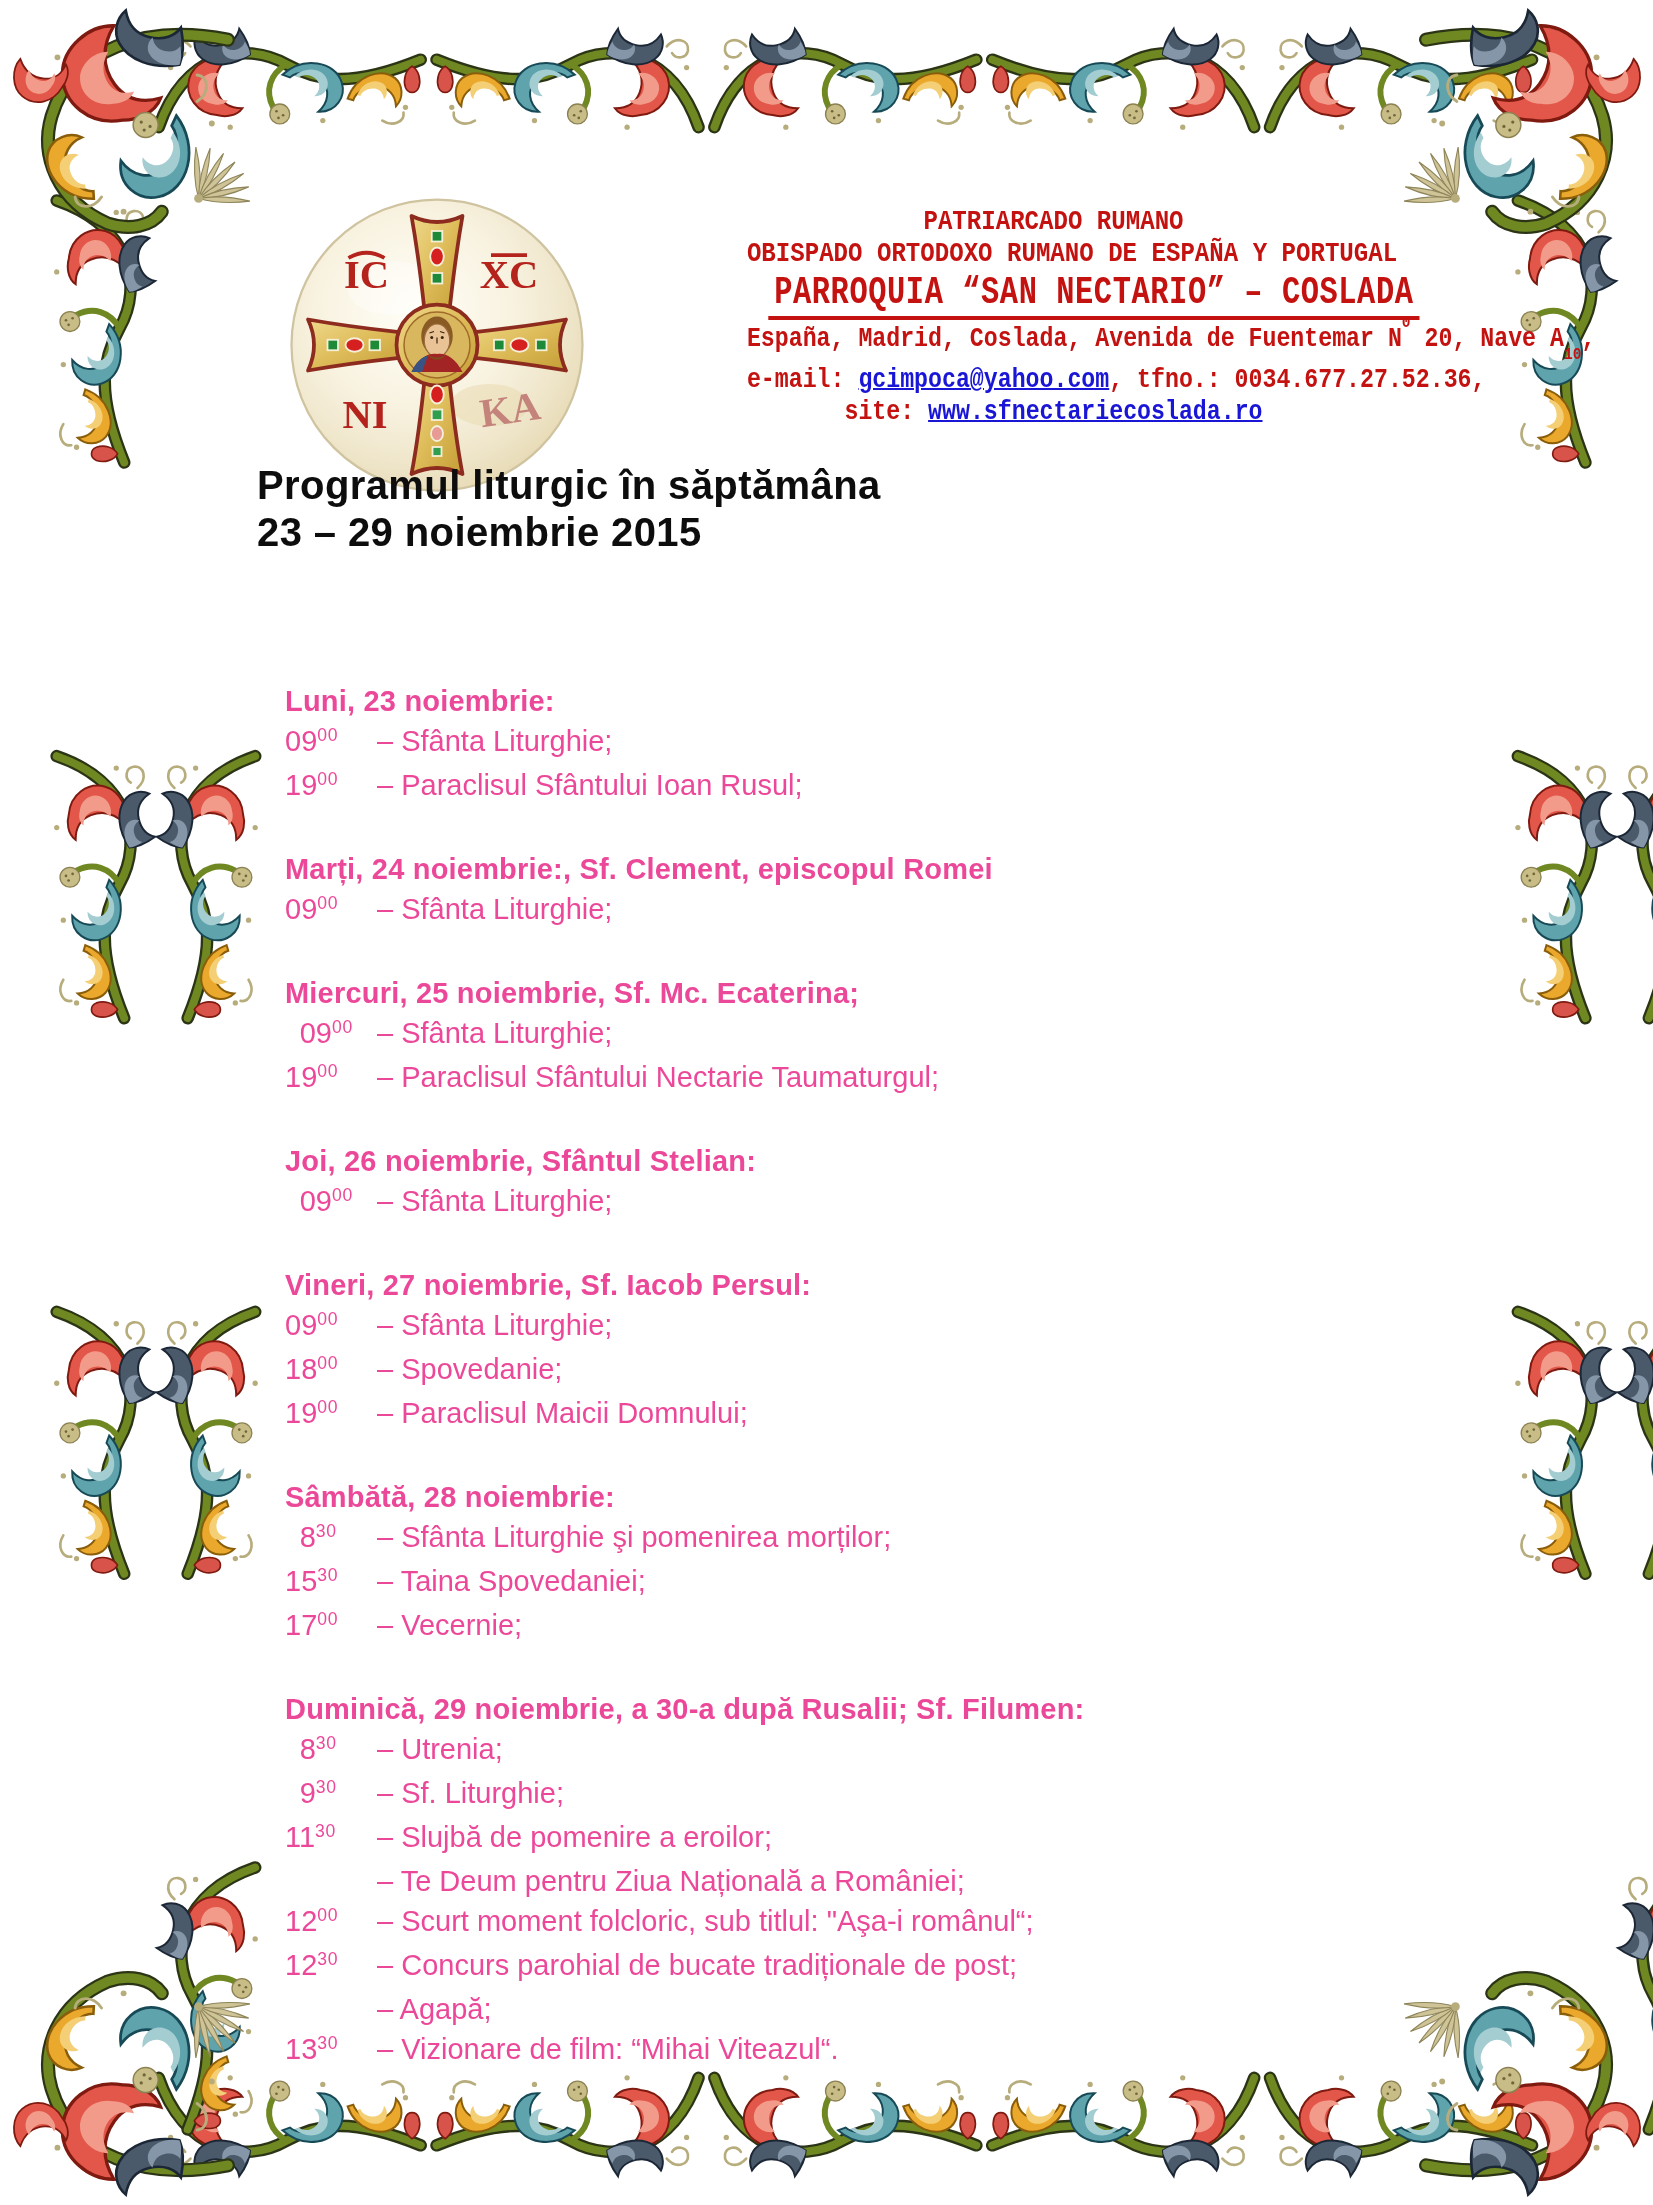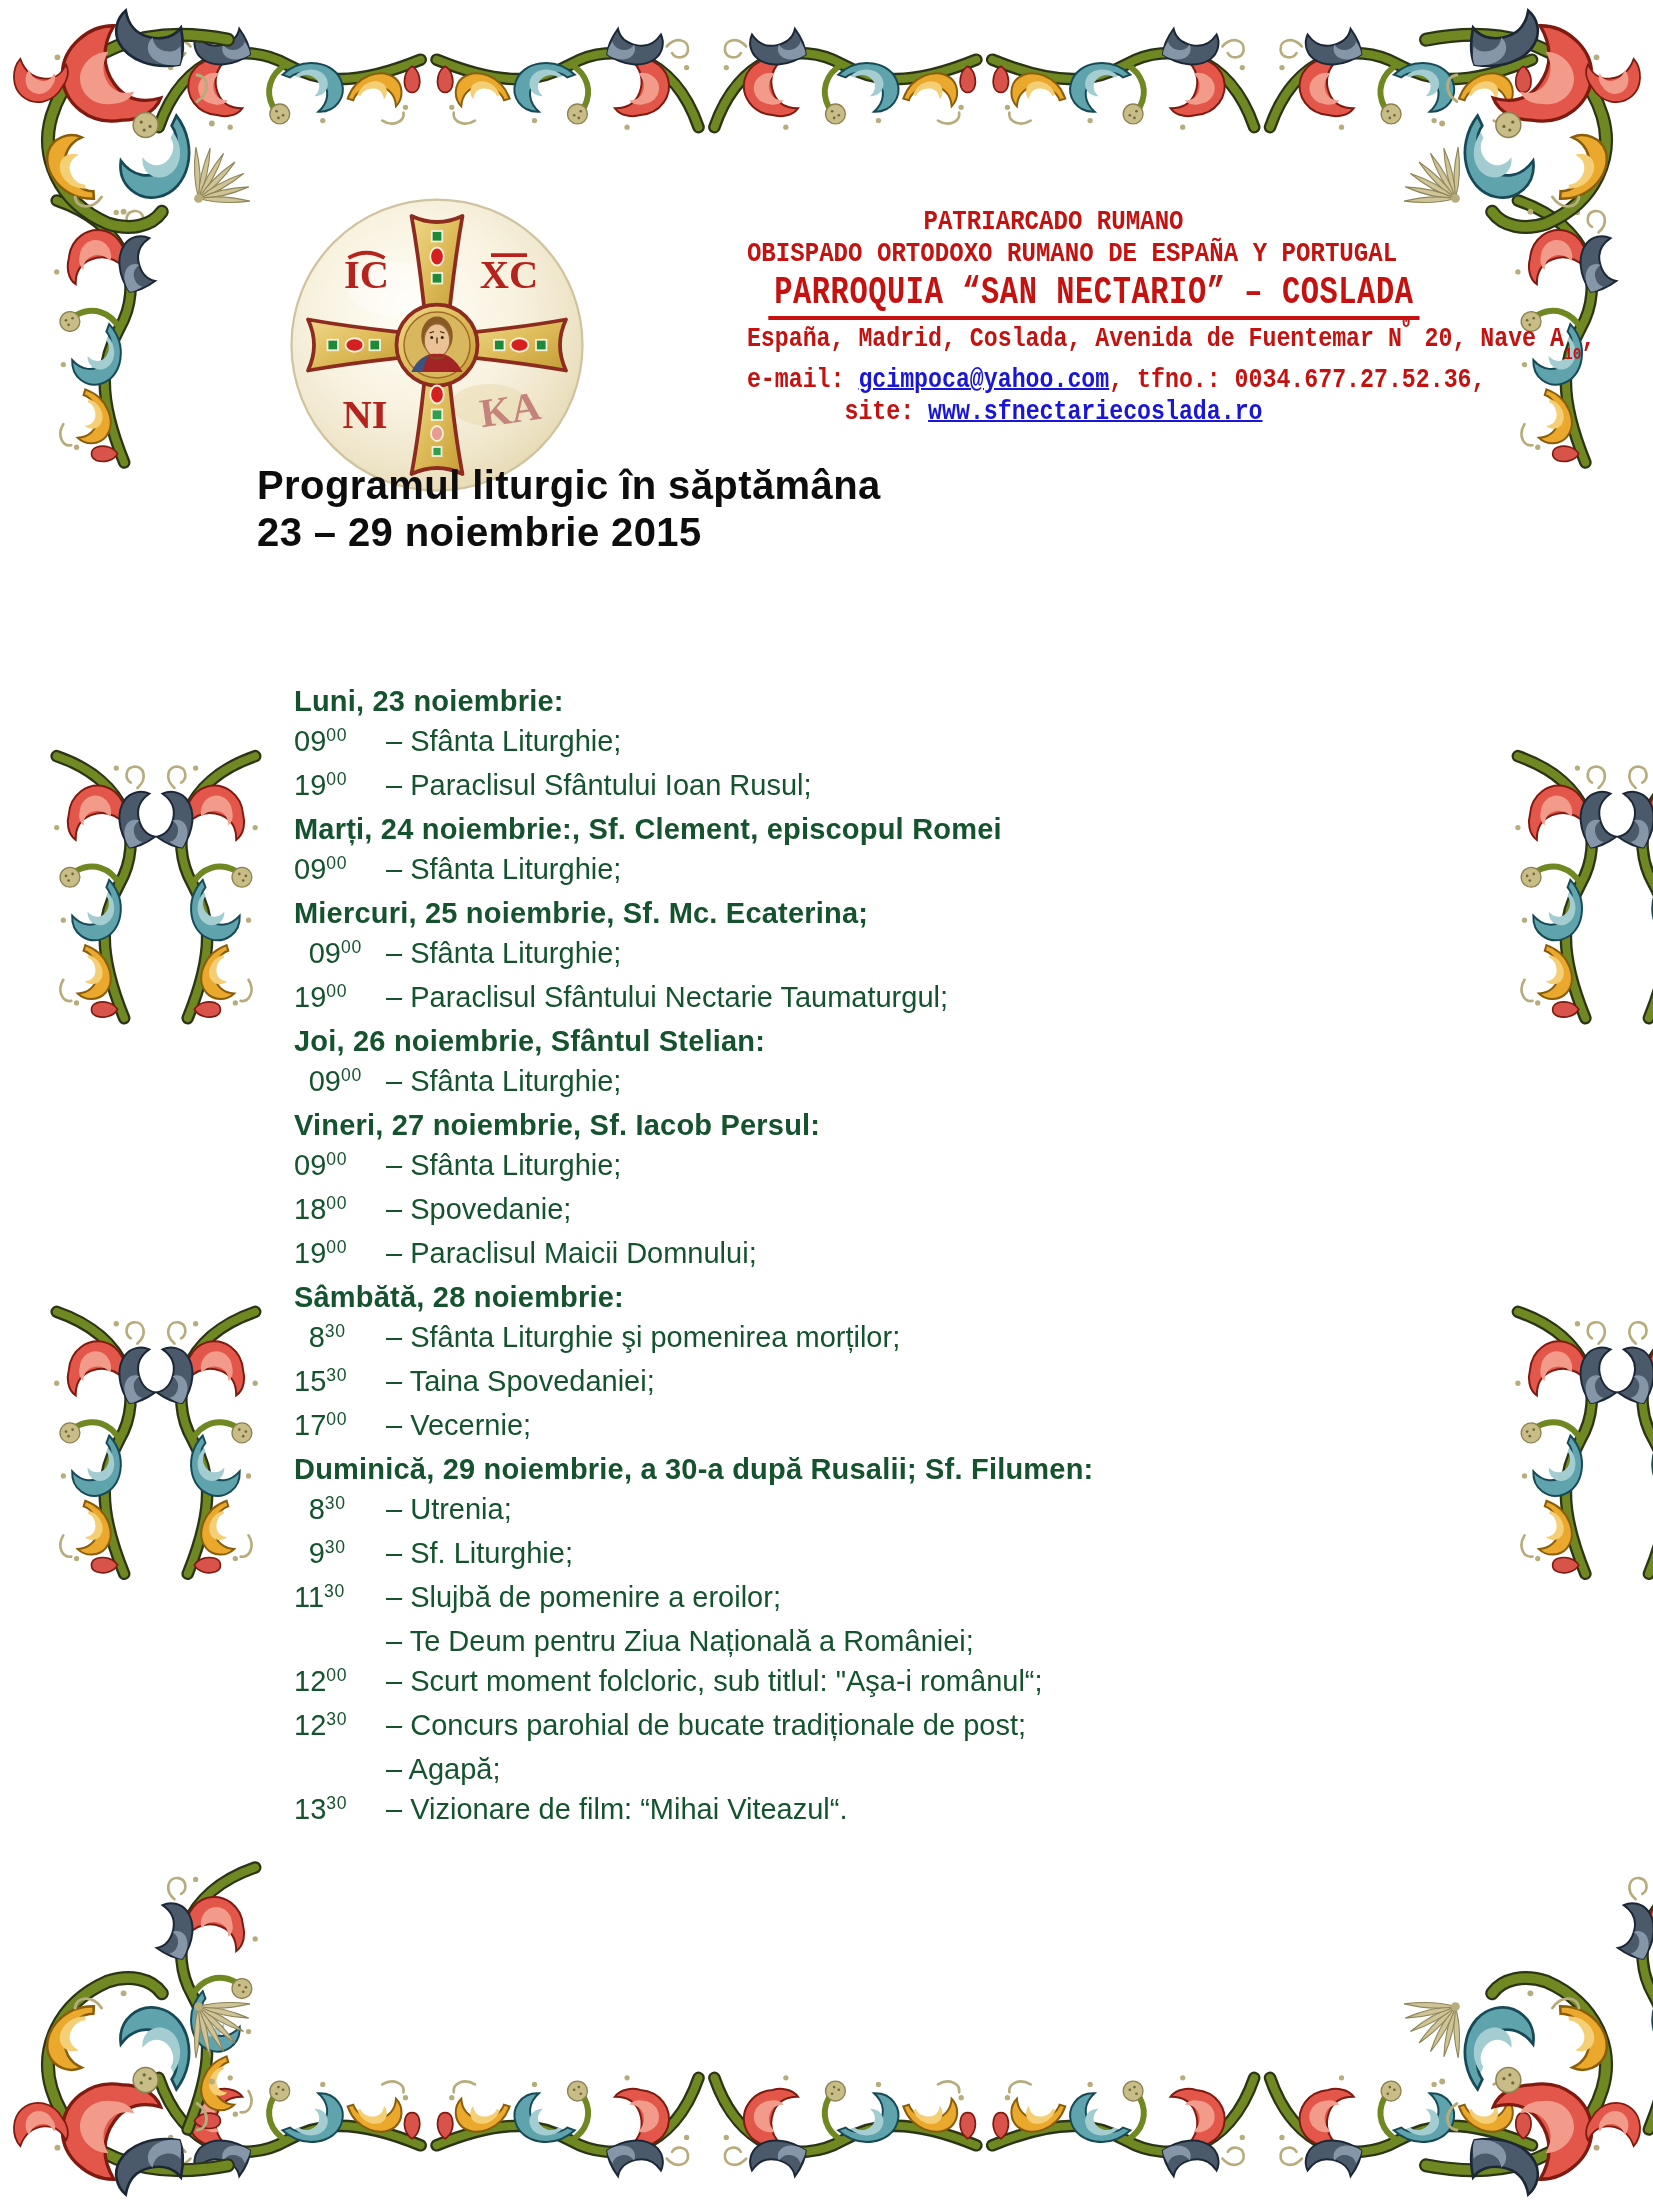--- a/index.html
+++ b/index.html
@@ -34,22 +34,22 @@
   .hbig{font-size:38px;line-height:46px;letter-spacing:0.7px;transform:scaleX(.8);transform-origin:50% 50%;}
   .hbig .ul{border-bottom:4.4px solid var(--red);padding:0 7.4px 2.2px 7.4px;}
   .haddr{font-size:27px;line-height:32px;}
   sup.h0{font-size:17px;position:relative;top:-8.8px;}
   sub.h10{font-size:17px;position:relative;top:6.6px;}
   a.lnk{color:var(--blue);text-decoration:underline;text-decoration-thickness:2.2px;}
   
   #title{position:absolute;left:257px;top:462px;width:1257px;text-align:left;
          font-weight:bold;font-size:40px;line-height:47px;color:#0d0d0d;letter-spacing:0.4px;}
   
-  #sched{position:absolute;left:294px;top:681px;width:1147px;font-size:29px;line-height:40px;color:#14532d;}
-  .day{}
+  #sched{position:absolute;left:285px;top:681px;width:1147px;font-size:29px;line-height:40px;color:#ec4899;}
+  .day{margin-top:40px;}
   .day:first-child{margin-top:0;}
   .dhdr{font-weight:bold;letter-spacing:0.2px;}
   .ev{display:flex;justify-content:center;}
   .tcol{width:92px;flex:0 0 auto;}
   .tcol.ind{padding-left:14.7px;box-sizing:border-box;}
   .msup{font-size:17.6px;position:relative;top:-9.6px;letter-spacing:0.7px;}
   .dcol{flex:1;}
   
   .ics{font-family:"Liberation Serif",serif;font-weight:bold;fill:#b5231d;font-size:27px;}
   .ka{fill:#c4837b;}

